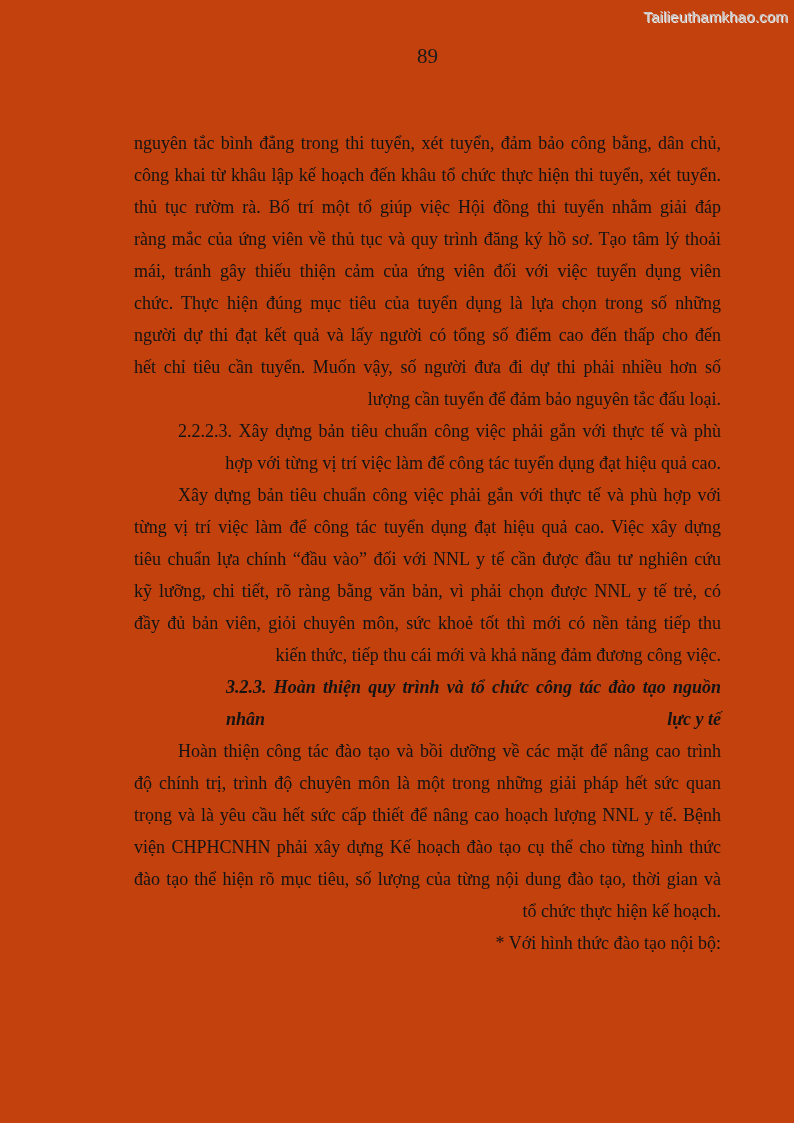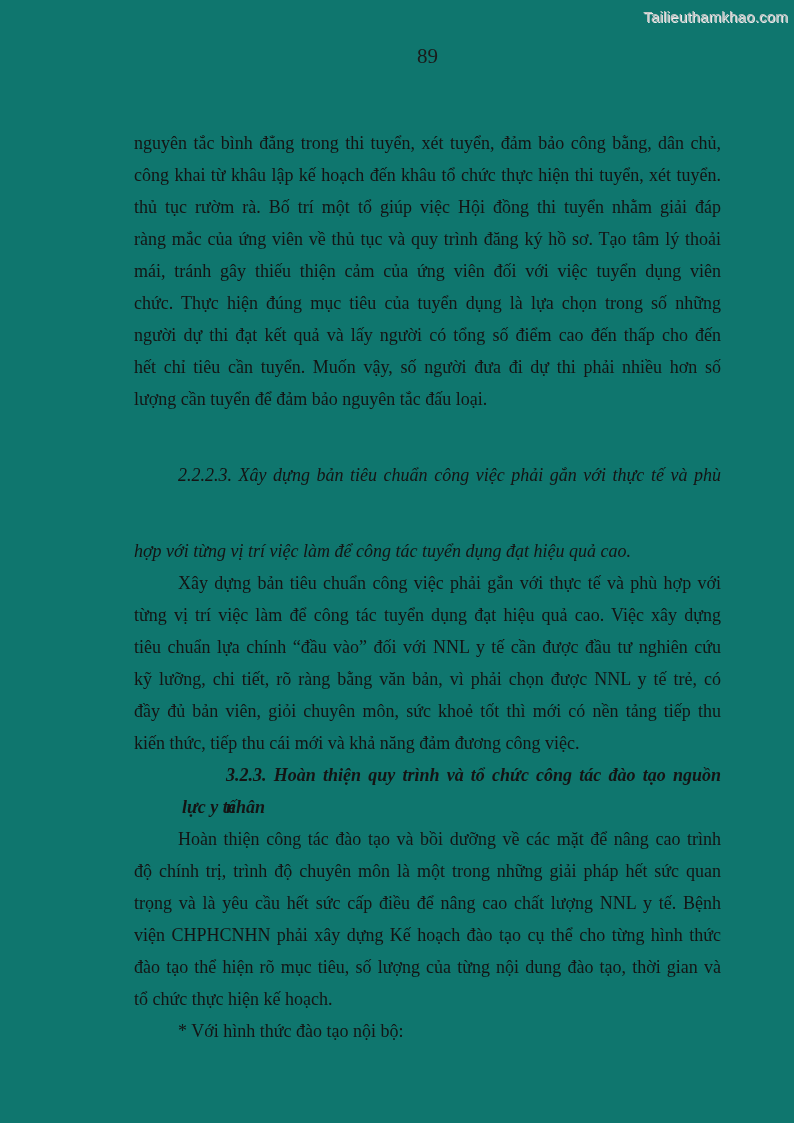--- a/index.html
+++ b/index.html
@@ -4,21 +4,21 @@
 <style>
   html, body {
     margin: 0;
     padding: 0;
     background: #ffffff;
   }
   .page {
     position: relative;
     width: 794px;
     height: 1123px;
-    background: #0f766e;
+    background: #c2410c;
     overflow: hidden;
     font-family: "Liberation Serif", serif;
     color: #141414;
   }
   .watermark {
     position: absolute;
     top: 8px;
     right: 6px;
     font-family: "Liberation Sans", sans-serif;
     font-size: 15px;
@@ -38,33 +38,31 @@
   .text-block {
     position: absolute;
     top: 127px;
     left: 134px;
     width: 587px;
   }
   .line {
     font-size: 18px;
     line-height: 32px;
     height: 32px;
-    text-align: left;
+    text-align: right;
     white-space: normal;
   }
   .line.fill {
     text-align: justify;
     text-align-last: justify;
   }
   .line.indent {
     padding-left: 44px;
   }
   .line.italic {
-    font-style: italic;
-    margin-top: 44px;
   }
   .line.bold-italic {
     font-style: italic;
     font-weight: bold;
     margin-left: 48px;
   }
 </style>
 </head>
 <body>
 
@@ -88,19 +86,19 @@
       <div class="line body indent fill">Xây dựng bản tiêu chuẩn công việc phải gắn với thực tế và phù hợp với</div>
       <div class="line body fill">từng vị trí việc làm để công tác tuyển dụng đạt hiệu quả cao. Việc xây dựng</div>
       <div class="line body fill">tiêu chuẩn lựa chính “đầu vào” đối với NNL y tế cần được đầu tư nghiên cứu</div>
       <div class="line body fill">kỹ lưỡng, chi tiết, rõ ràng bằng văn bản, vì phải chọn được NNL y tế trẻ, có</div>
       <div class="line body fill">đầy đủ bản viên, giỏi chuyên môn, sức khoẻ tốt thì mới có nền tảng tiếp thu</div>
       <div class="line body">kiến thức, tiếp thu cái mới và khả năng đảm đương công việc.</div>
       <div class="line bold-italic indent fill">3.2.3. Hoàn thiện quy trình và tổ chức công tác đào tạo nguồn nhân</div>
       <div class="line bold-italic">lực y tế</div>
       <div class="line body indent fill">Hoàn thiện công tác đào tạo và bồi dưỡng về các mặt để nâng cao trình</div>
       <div class="line body fill">độ chính trị, trình độ chuyên môn là một trong những giải pháp hết sức quan</div>
-      <div class="line body fill">trọng và là yêu cầu hết sức cấp điều để nâng cao chất lượng NNL y tế. Bệnh</div>
+      <div class="line body fill">trọng và là yêu cầu hết sức cấp thiết để nâng cao hoạch lượng NNL y tế. Bệnh</div>
       <div class="line body fill">viện CHPHCNHN phải xây dựng Kế hoạch đào tạo cụ thể cho từng hình thức</div>
       <div class="line body fill">đào tạo thể hiện rõ mục tiêu, số lượng của từng nội dung đào tạo, thời gian và</div>
       <div class="line body">tổ chức thực hiện kế hoạch.</div>
       <div class="line body indent">* Với hình thức đào tạo nội bộ:</div>
     </div>
 </div>
 
 </body></html>

